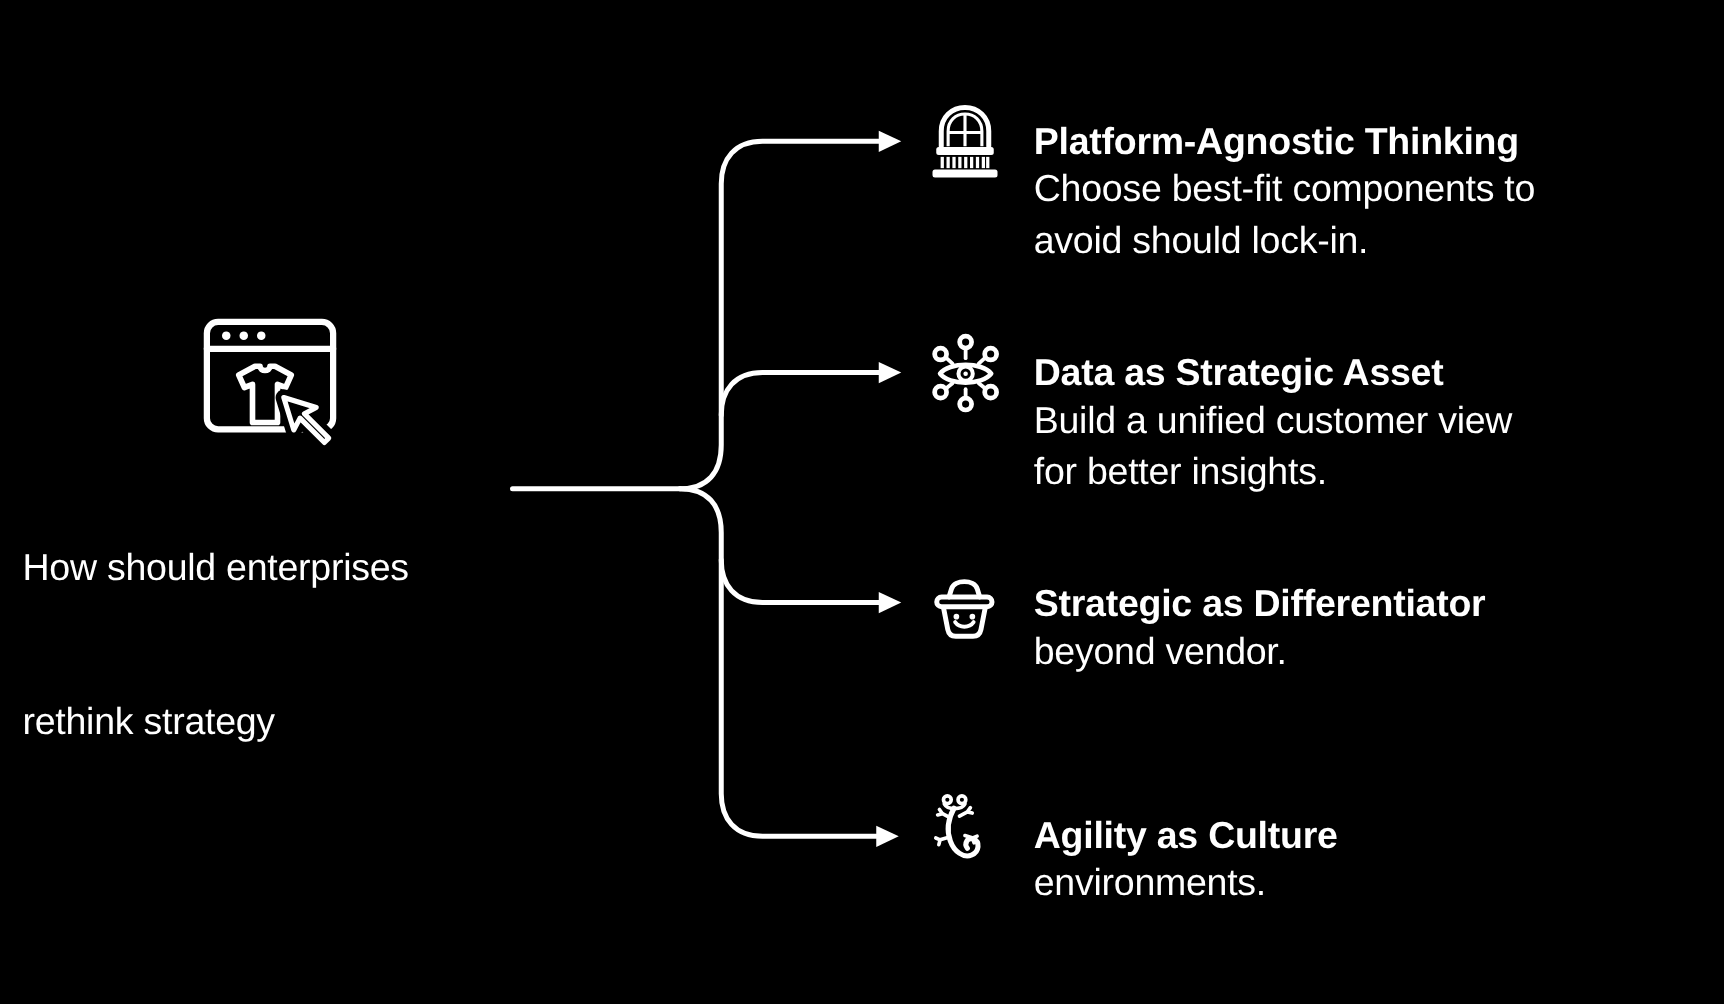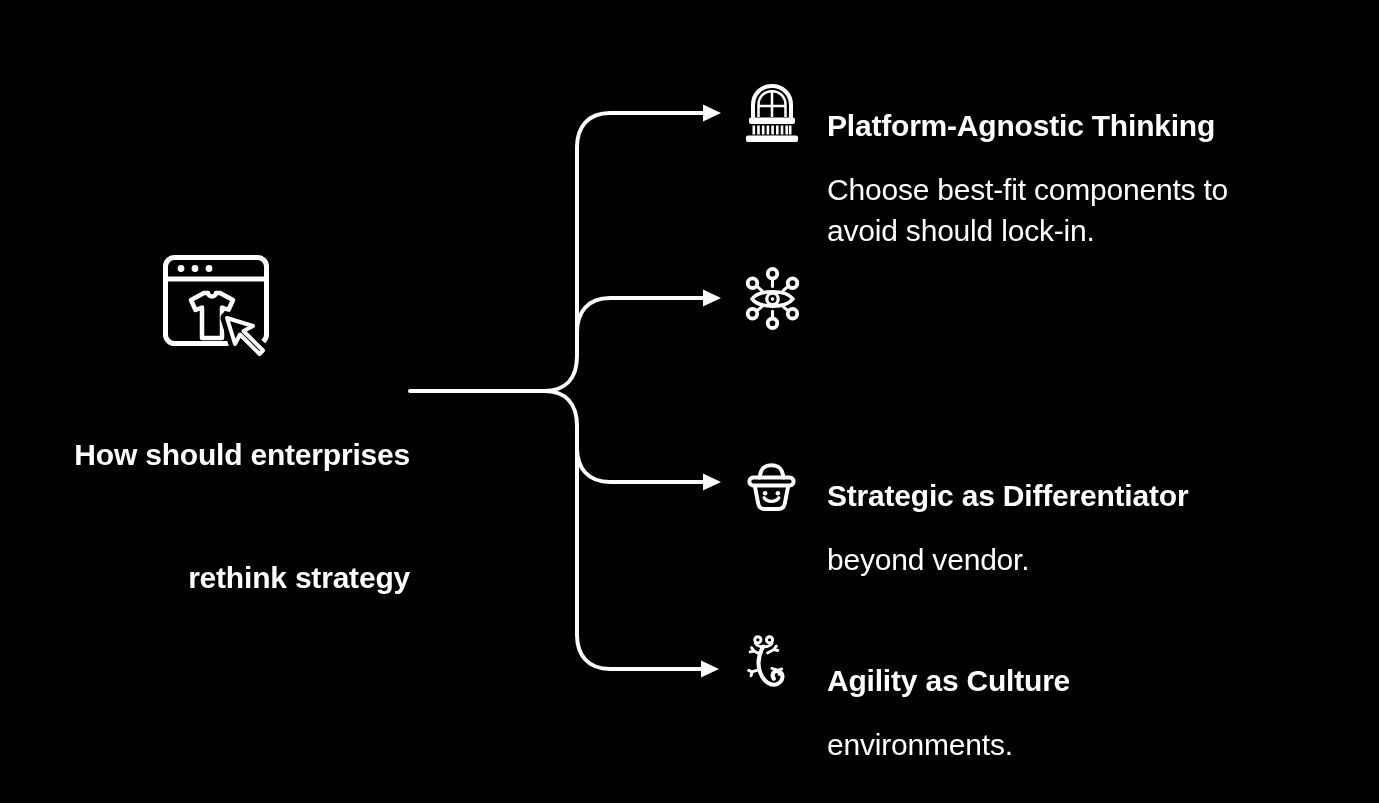--- a/index.html
+++ b/index.html
@@ -5,27 +5,27 @@
   html,body{margin:0;padding:0;background:#000;}
   .canvas{
     position:relative;width:1379px;height:803px;background:#000;overflow:hidden;
     font-family:"Liberation Sans","DejaVu Sans",sans-serif;color:#fff;
   }
   .connectors{position:absolute;left:0;top:0;}
   .center-node{position:absolute;left:0;top:0;}
   .center-icon{position:absolute;left:161px;top:252px;}
   .center-question{
     position:absolute;left:18px;top:352px;width:392px;
-    font-size:30px;font-weight:700;line-height:41px;text-align:right;
+    font-size:30px;font-weight:400;line-height:41px;text-align:left;
     letter-spacing:-0.2px;white-space:pre-wrap;
   }
   .branch{position:absolute;left:827px;width:500px;}
   .branch-icon{position:absolute;}
-  .branch-title{font-size:30px;font-weight:700;line-height:35px;letter-spacing:-0.2px;margin-top:12px;}
-  .branch-desc{margin-top:26px;font-size:30px;font-weight:400;line-height:41px;letter-spacing:-0.2px;}
+  .branch-title{font-size:30px;font-weight:700;line-height:35px;letter-spacing:-0.2px;}
+  .branch-desc{font-size:30px;font-weight:400;line-height:41px;letter-spacing:-0.2px;}
   .b1{top:96px;}  .i1{left:740px;top:81px;}
   .b2{top:281px;} .i2{left:742px;top:266px;}
   .b3{top:466px;} .i3{left:740px;top:453px;}
   .b4{top:651px;} .i4{left:743px;top:633px;}
   svg{display:block;}
 </style>
 </head>
 <body>
 
 <div class="canvas">
@@ -134,20 +134,27 @@
   </svg>
 
   <div class="branch b1">
     <div class="branch-title">Platform-Agnostic Thinking</div>
     <div class="branch-desc">
       <div>Choose best-fit components to</div>
       <div>avoid should lock-in.</div>
     </div>
   </div>
 
+  <div class="branch b2">
+    <div class="branch-title">Data as Strategic Asset</div>
+    <div class="branch-desc">
+      <div>Build a unified customer view</div>
+      <div>for better insights.</div>
+    </div>
+  </div>
 
   <div class="branch b3">
     <div class="branch-title">Strategic as Differentiator</div>
     <div class="branch-desc">
       <div>beyond vendor.</div>
     </div>
   </div>
 
   <div class="branch b4">
     <div class="branch-title">Agility as Culture</div>

